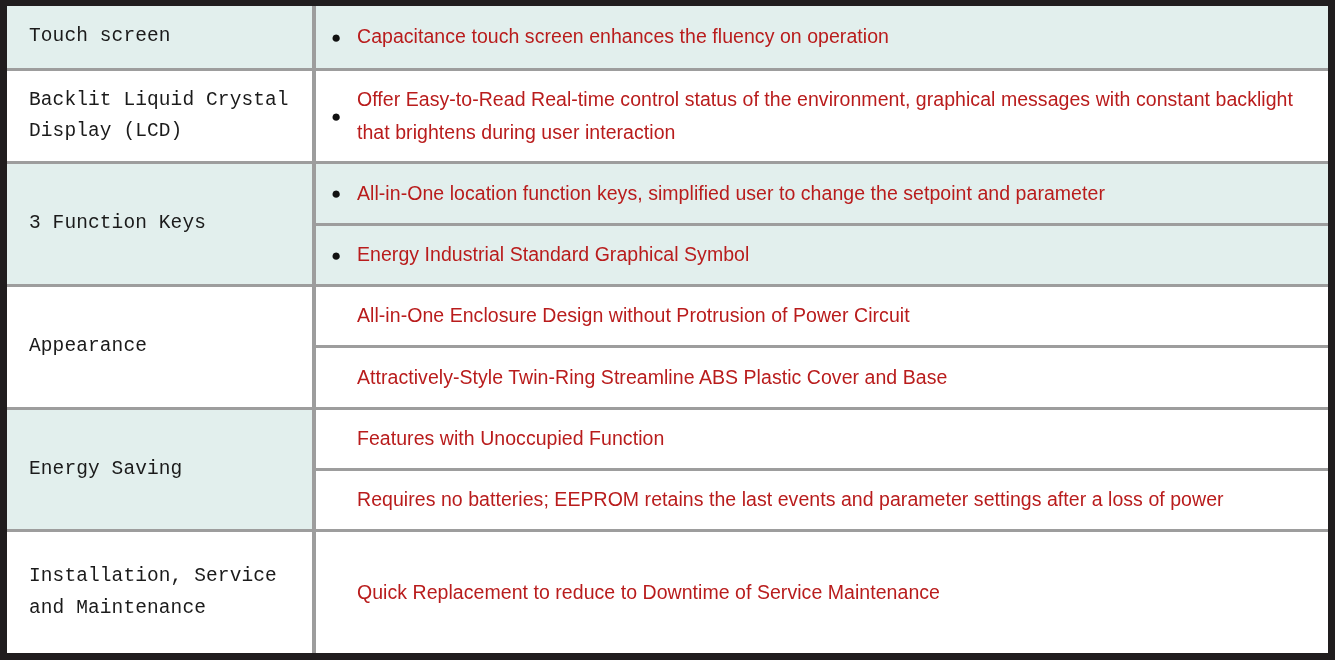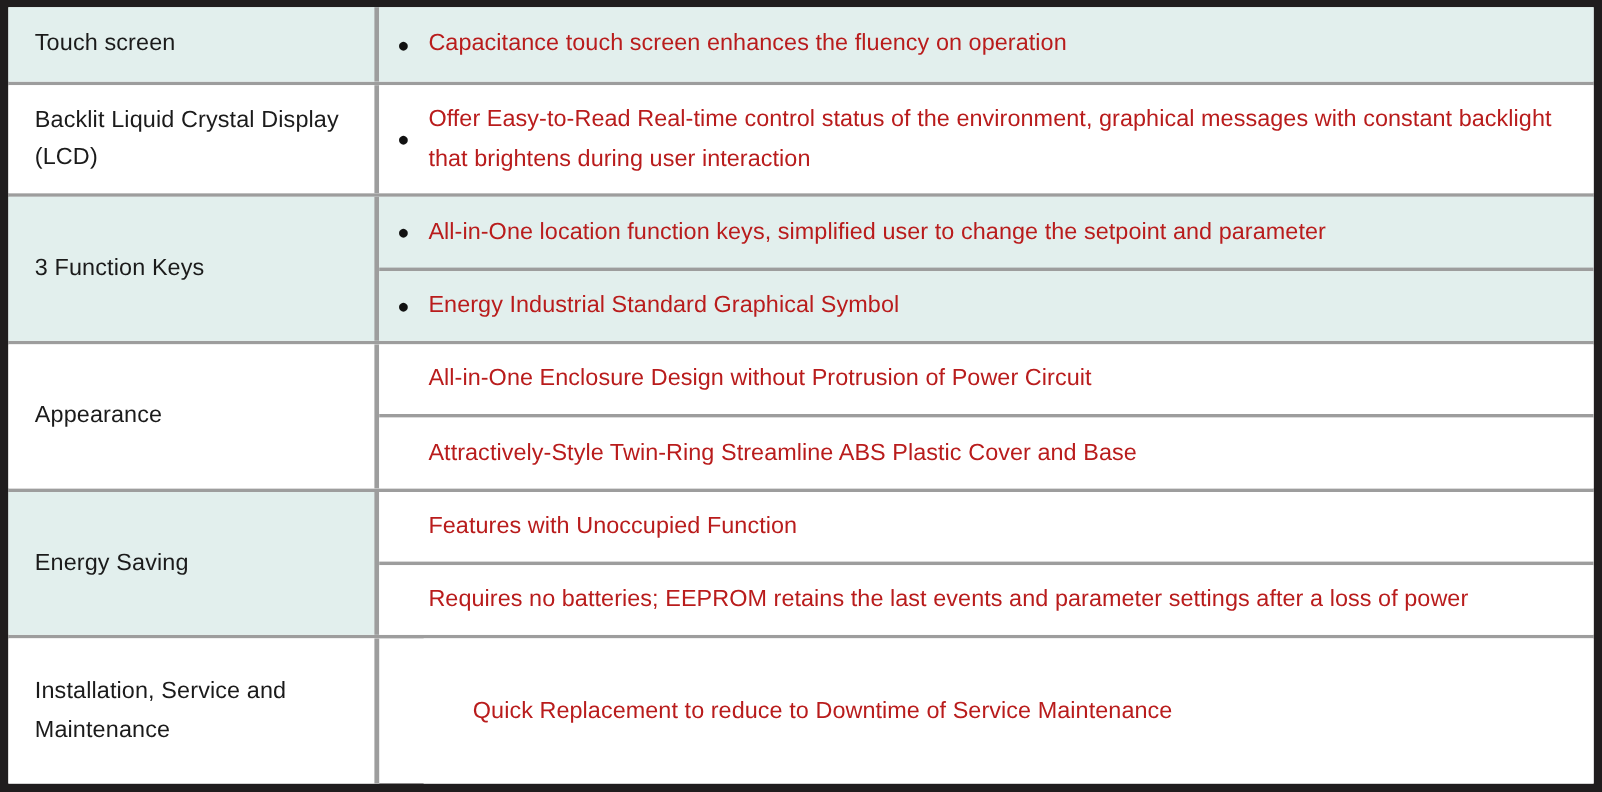--- a/index.html
+++ b/index.html
@@ -42,20 +42,21 @@
     width: 309px;
     flex: 0 0 309px;
     border-right: 4px solid #9d9d9d;
     display: flex;
     align-items: center;
     padding: 0 0 0 22px;
     font-size: 19.5px;
     color: #1b1b1b;
     line-height: 1.62;
     letter-spacing: 0.1px;
+    font-family: Liberation Mono, monospace;
   }
 
   .items-cell {
     flex: 1 1 auto;
     display: flex;
     flex-direction: column;
     min-width: 0;
   }
 
   .spec-item {
@@ -95,21 +96,21 @@
   
   .bg-teal  { background: #e2efed; }
   .bg-white { background: #ffffff; }
 
   
   .r1 { height: 66px; }
   .r2 { height: 94px; }
   .r3 { height: 124px; }
   .r4 { height: 124px; }
   .r5 { height: 124px; }
-  .r6 { height: 122px; gap: 37px; }
+  .r6 { height: 122px; }
 </style>
 </head>
 <body>
 
 <div id="spec-table">
 
   <div class="spec-row r1">
     <div class="cat-cell bg-teal">
       <span>Touch screen</span>
     </div>

